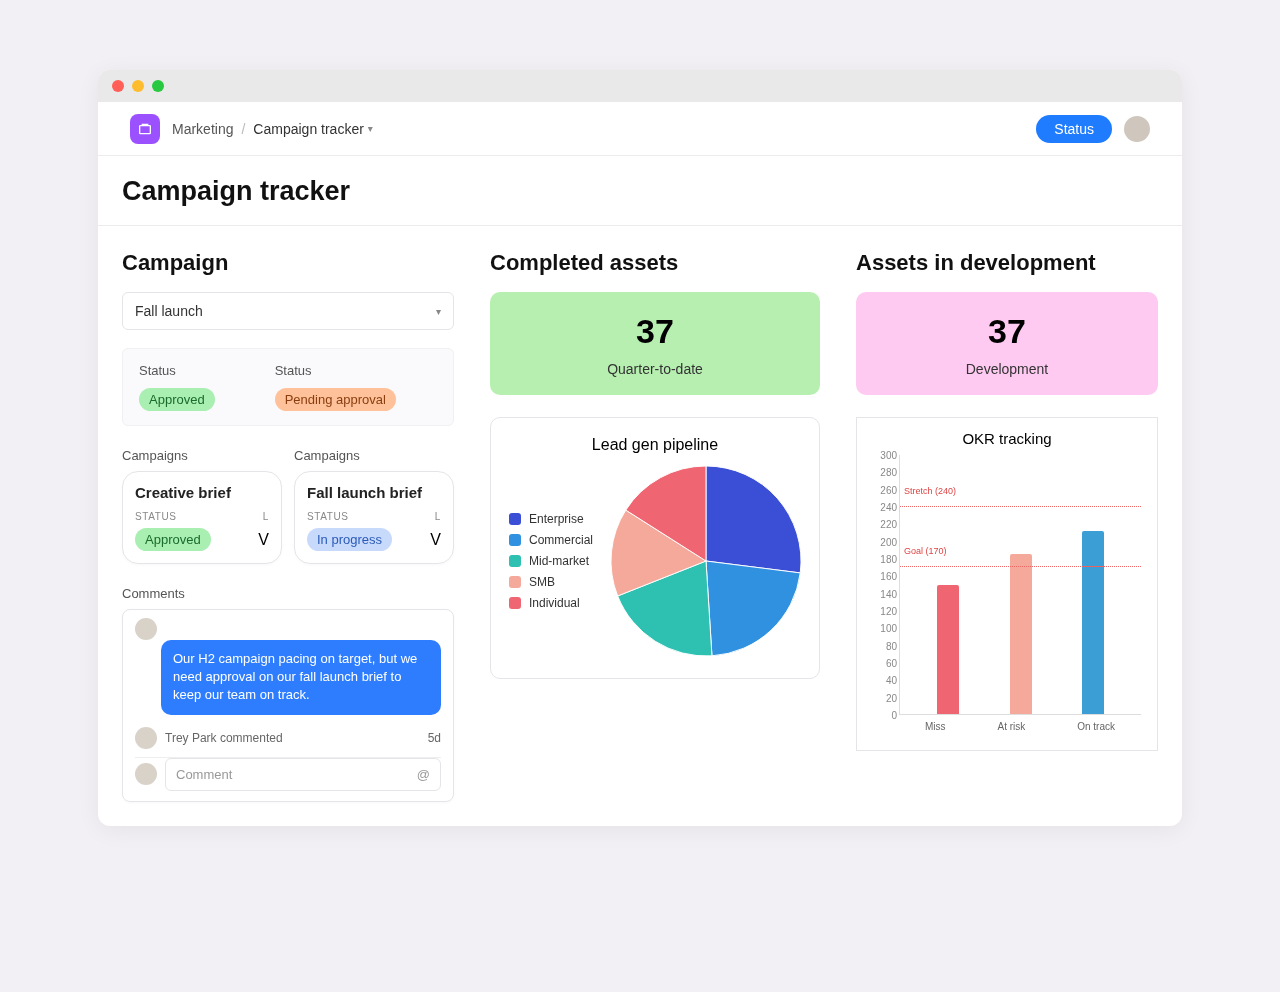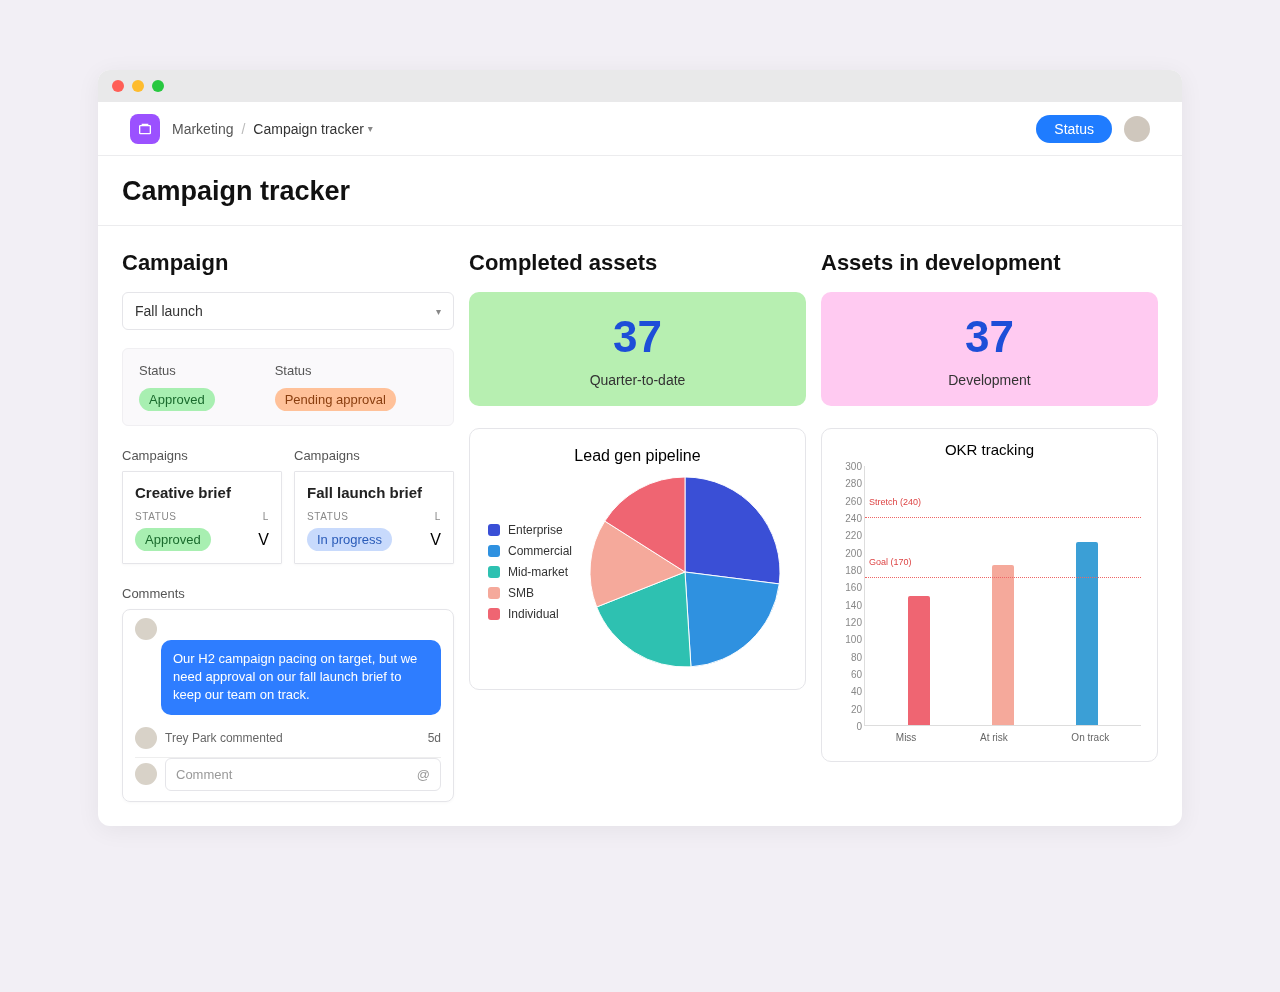--- a/index.html
+++ b/index.html
@@ -54,21 +54,21 @@
   padding:6px 18px; border-radius:16px; font-size:14px; font-weight:500;
 }
 .avatar { width:26px; height:26px; border-radius:50%; background:#cfc7bd; }
 
 .page-title-wrap { padding: 20px 24px 18px 24px; border-bottom:1px solid #ececee; }
 .page-title { font-size:27px; font-weight:600; color:#111; }
 
 .content {
   display:grid;
   grid-template-columns: 332px 1fr 1fr;
-  gap: 15px;
+  gap: 36px;
   padding: 24px;
 }
 
 .section-heading { font-size:22px; font-weight:600; color:#111; margin-bottom:16px; }
 
 
 .select-box {
   border:1px solid #e5e5e9; border-radius:6px;
   padding:10px 12px; font-size:14px; color:#333;
   display:flex; justify-content:space-between; align-items:center;
@@ -86,21 +86,21 @@
   display:inline-block; padding:4px 10px; border-radius:12px;
   font-size:13px; font-weight:400;
 }
 .pill.green { background:#a8efb1; color:#1a6b2d; }
 .pill.orange { background:#ffc199; color:#8a3e0f; }
 .pill.blue { background:#c8dafc; color:#2a5bb8; }
 
 .sub-label { font-size:13px; color:#555; margin-bottom:8px; }
 .campaigns-row { display:flex; gap:12px; margin-bottom:22px; }
 .card {
-  border:1px solid #e5e5e9; border-radius:1px;
+  border:1px solid #e5e5e9; border-radius:16px;
   padding:12px; flex:1;
   box-shadow: 0 1px 3px rgba(0,0,0,0.03);
 }
 .card-title { font-size:15px; font-weight:600; color:#222; margin-bottom:10px; }
 .card-row { display:flex; justify-content:space-between; align-items:center; }
 .card-microlabel { font-size:10px; letter-spacing:0.6px; color:#888; }
 
 .comments-box {
   border:1px solid #e5e5e9; border-radius:8px;
   padding:10px 12px;
@@ -128,35 +128,35 @@
   display:flex; justify-content:space-between; align-items:center;
 }
 
 
 .metric-tile {
   border-radius:10px; padding:20px 0 18px 0;
   text-align:center; margin-bottom:22px;
 }
 .metric-tile.green { background:#b7efb1; }
 .metric-tile.pink { background:#ffcaf1; }
-.metric-value { font-size:44px; font-weight:600; color:#1d4ed8; }
+.metric-value { font-size:34px; font-weight:600; color:#000000; }
 .metric-caption { font-size:14px; color:#333; margin-top:10px; }
 
 .chart-card {
   border:1px solid #e5e5e9; border-radius:10px;
   padding:18px 18px 22px 18px;
 }
 .chart-title { font-size:16px; font-weight:500; text-align:center; margin-bottom:12px; color:#000000; }
 .pie-row { display:flex; align-items:center; gap:18px; }
 .legend { font-size:12px; color:#333; }
 .legend-item { display:flex; align-items:center; gap:8px; margin:7px 0; }
 .swatch { width:12px; height:12px; border-radius:3px; }
 
 
-.bar-chart-card { border:1px solid #e5e5e9; border-radius:10px; padding:12px 16px 18px 16px; }
+.bar-chart-card { border:1px solid #e5e5e9; border-radius:0; padding:12px 16px 18px 16px; }
 .bar-chart-title { font-size:15px; font-weight:500; text-align:center; margin-bottom:8px; }
 .bar-axes { position:relative; height:260px; display:flex; }
 .y-axis { width:26px; position:relative; }
 .y-tick { position:absolute; right:2px; font-size:10px; color:#888; transform:translateY(50%);margin-top:36px; }
 .plot { flex:1; position:relative; border-left:1px solid #ddd; border-bottom:1px solid #ddd; }
 .ref-line { position:absolute; left:0; right:0; border-top:1px dotted #e66; }
 .ref-label { position:absolute; left:4px; font-size:9px; color:#d44; transform:translateY(-110%); }
 .bars { position:absolute; inset:0; display:flex; justify-content:space-around; align-items:flex-end; padding:0 12px; }
 .bar { width:22px; border-radius:2px 2px 0 0; }
 .x-labels { display:flex; justify-content:space-around; font-size:10px; color:#666; margin-top:6px; padding:0 0 0 26px; }

